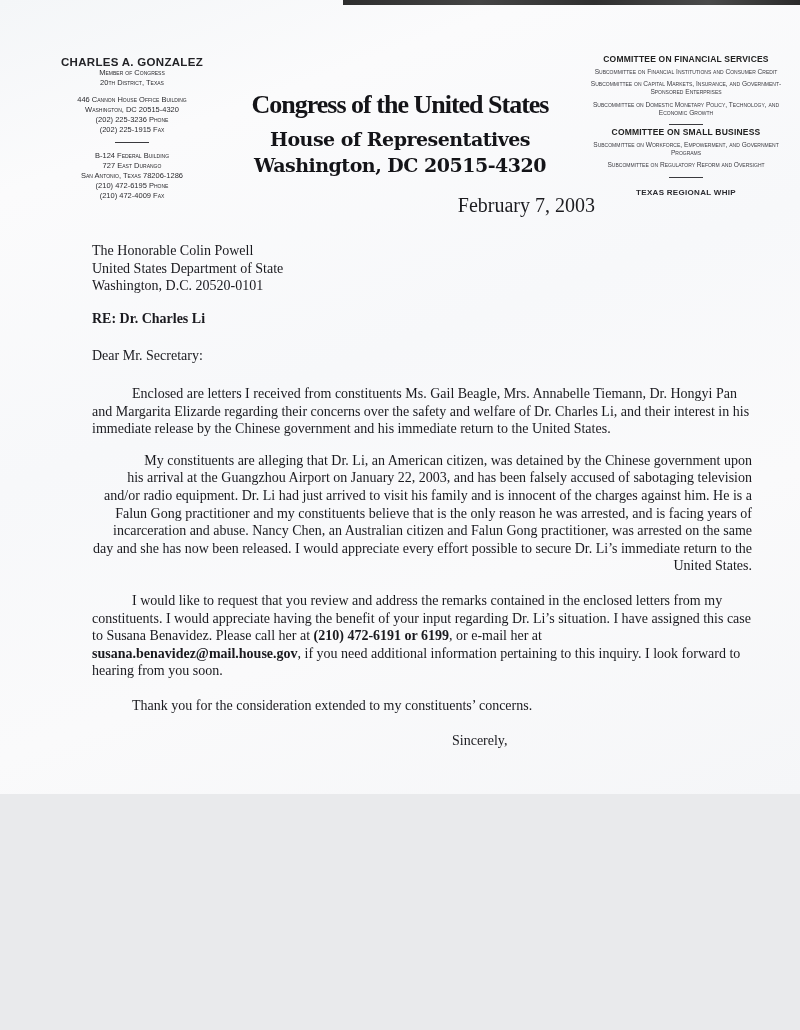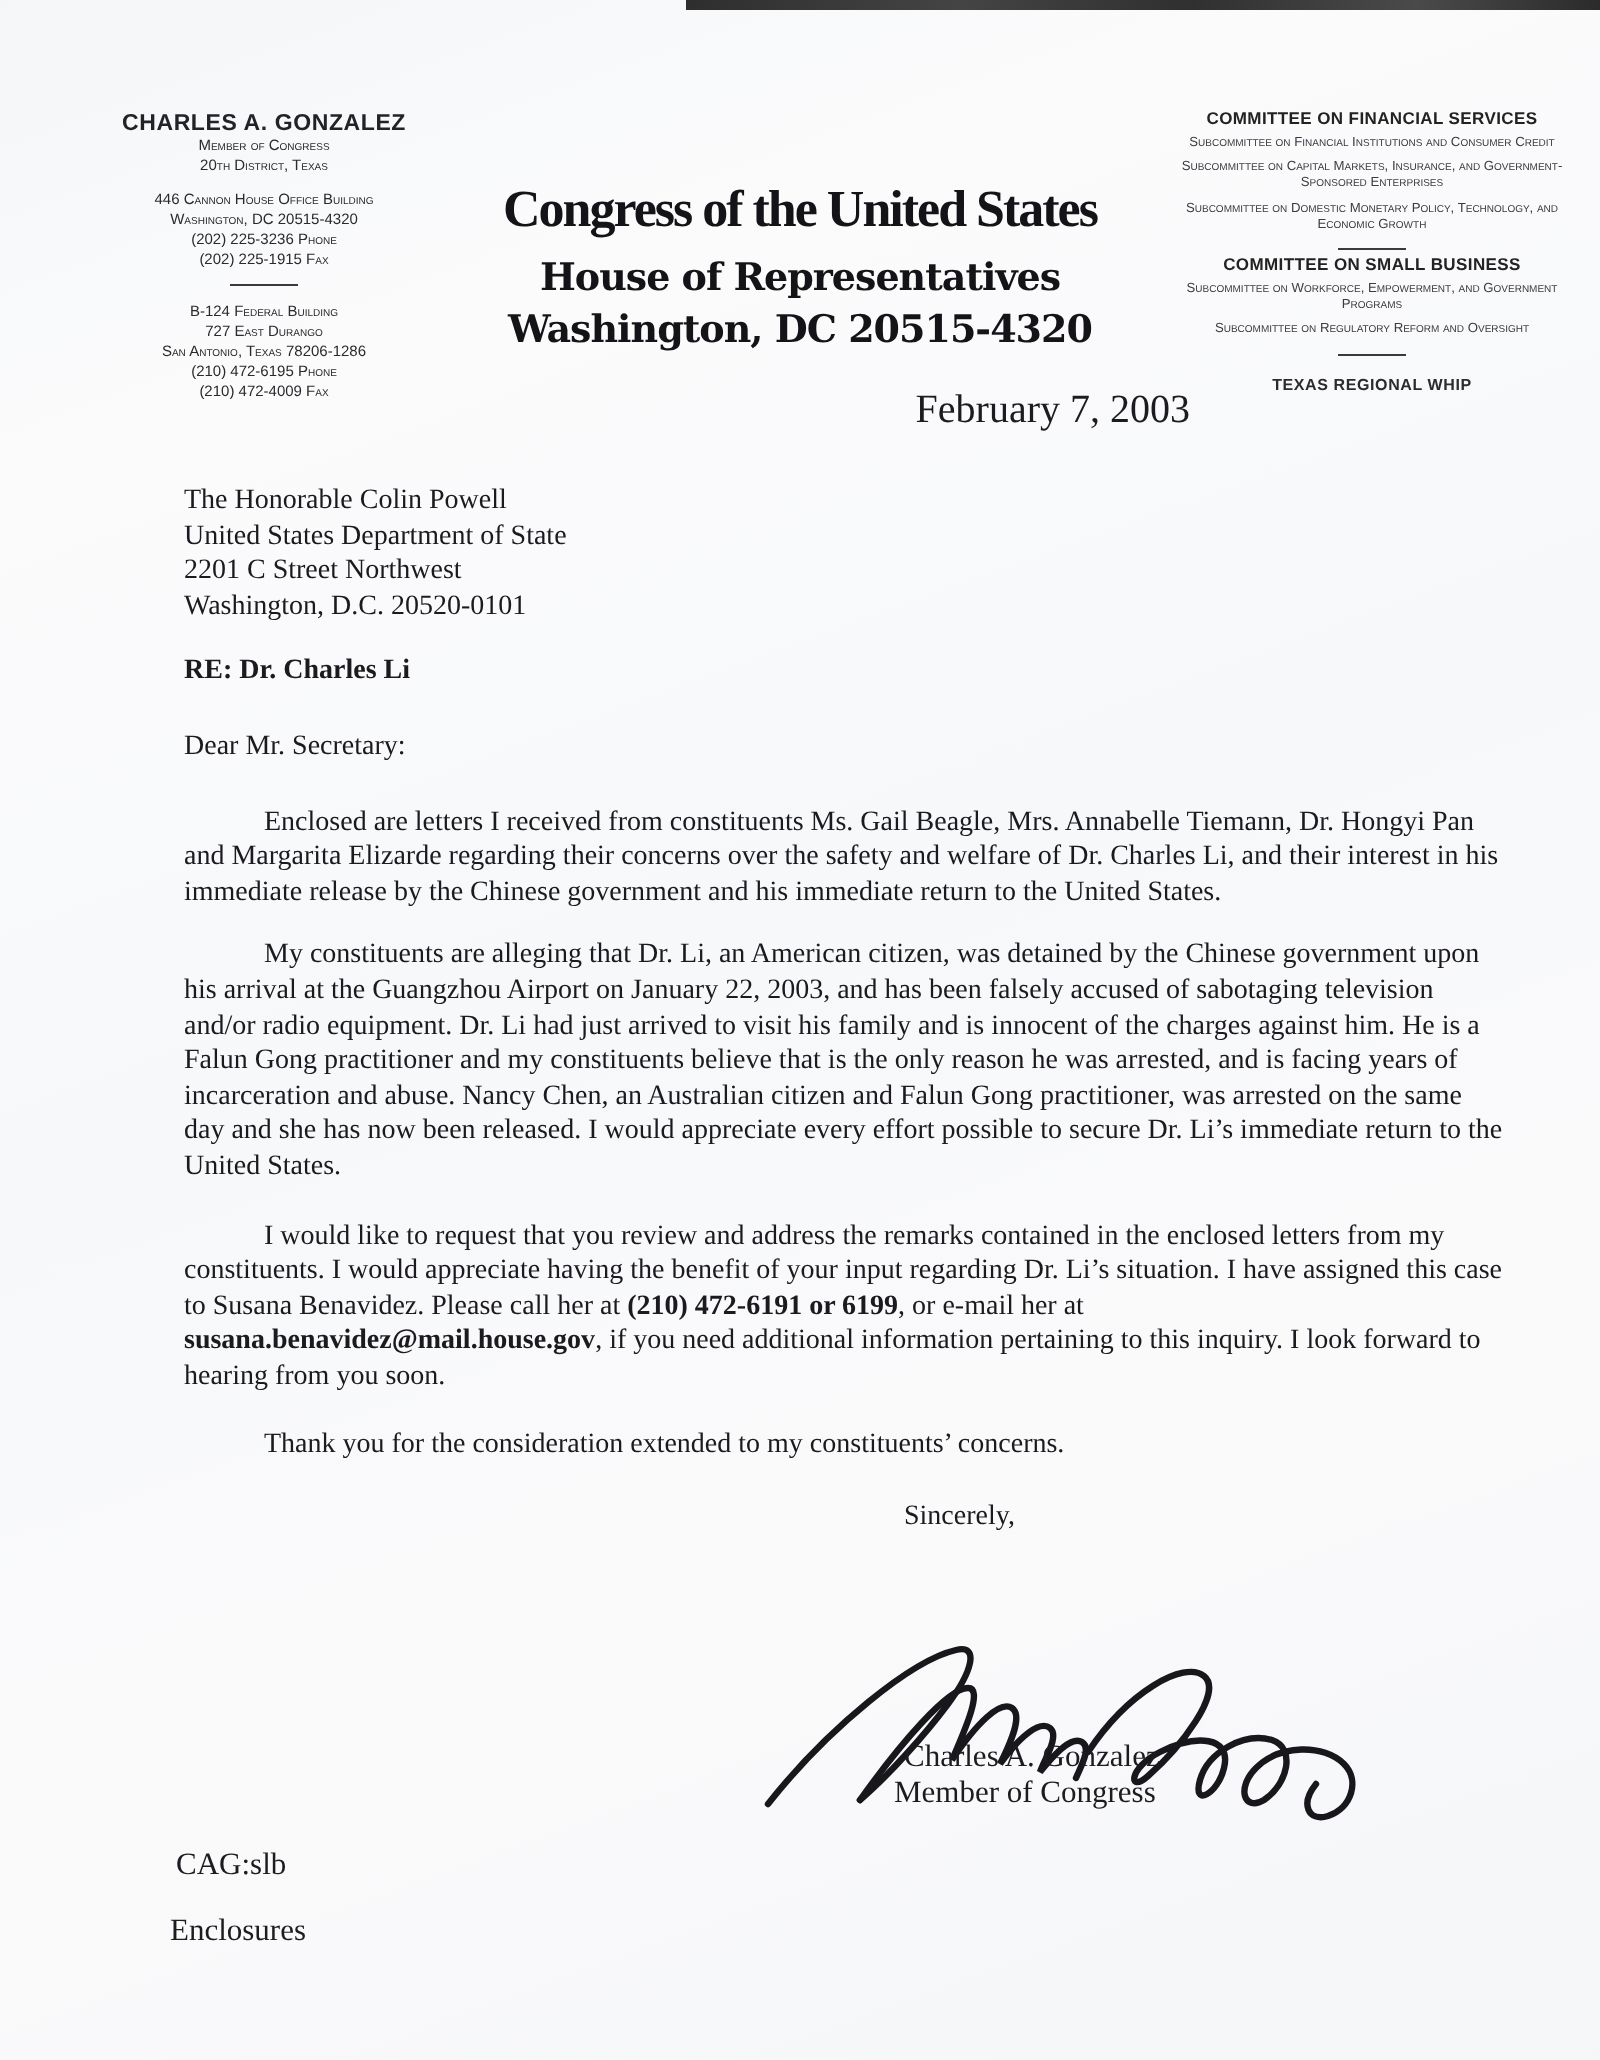--- a/index.html
+++ b/index.html
@@ -1,19 +1,19 @@
 <!DOCTYPE html>
 <html><head>
 <meta charset="utf-8">
 <style>
   html,body{margin:0;padding:0;}
   body{background:#e9eaec;font-family:"Liberation Serif", serif;}
   .page{
     position:relative;
-    width:800px;height:1030px;
+    width:800px;height:794px;
     margin:0 auto;
     background:linear-gradient(160deg,#f4f6f8 0%,#fbfbfc 18%,#f7f8fa 45%,#fafafb 70%,#f5f6f8 100%);
     overflow:hidden;
     color:#1c1c20;
   }
   .scan-bar{
     position:absolute;left:343px;top:0;width:457px;height:5px;
     background:linear-gradient(90deg,#2e2e2e 0%,#444 30%,#303030 55%,#4a4a4a 80%,#2b2b2b 100%);
   }
   
@@ -47,21 +47,21 @@
   .reply .note{font-weight:bold;}
   
   .letter{
     position:absolute;left:92px;top:242px;width:660px;
     font-size:14px;line-height:17.6px;color:#1a1a1f;
   }
   .recipient div{margin:0;}
   .subject{font-weight:bold;margin-top:15px;}
   .salutation{margin-top:20px;}
   .para{margin-top:20px;text-indent:40px;text-align:left;}
-  .para.p2{margin-top:14px;}
+  .para.p2{margin-top:14px;text-align:right;}
   .para.p3{margin-top:17px;font-family:Liberation Serif, serif;}
   .para.closing{margin-top:17px;}
   .b{font-weight:bold;}
   .sincerely{margin-top:18px;margin-left:360px;}
   
   .sig-scrawl{position:absolute;left:378px;top:816px;width:312px;height:96px;}
   .sig-name{position:absolute;left:452px;top:870px;font-size:15.5px;}
   .sig-title{position:absolute;left:447px;top:888px;font-size:15.5px;}
   
   .initials{position:absolute;left:88px;top:924px;font-size:15.5px;}
@@ -119,21 +119,20 @@
     <div class="l3">Washington, DC 20515-4320</div>
   </div>
 
   <div class="dateline">February 7, 2003</div>
 
 
   <div class="letter">
     <div class="recipient">
         <div>The Honorable Colin Powell</div>
         <div>United States Department of State</div>
-        <div>2201 C Street Northwest</div>
         <div>Washington, D.C.  20520-0101</div>
       </div>
     <div class="subject">RE: Dr. Charles Li</div>
     <div class="salutation">Dear Mr. Secretary:</div>
     <div class="para p1">Enclosed are letters I received from constituents Ms. Gail Beagle, Mrs. Annabelle Tiemann, Dr. Hongyi Pan and Margarita Elizarde regarding their concerns over the safety and welfare of Dr. Charles Li, and their interest in his immediate release by the Chinese government and his immediate return to the United States.</div>
     <div class="para p2">My constituents are alleging that Dr. Li, an American citizen, was detained by the Chinese government upon his arrival at the Guangzhou Airport on January 22, 2003, and has been falsely accused of sabotaging television and/or radio equipment.  Dr. Li had just arrived to visit his family and is innocent of the charges against him.  He is a Falun Gong practitioner and my constituents believe that is the only reason he was arrested, and is facing years of incarceration and abuse.  Nancy Chen, an Australian citizen and Falun Gong practitioner, was arrested on the same day and she has now been released.  I would appreciate every effort possible to secure Dr. Li’s immediate return to the United States.</div>
     <div class="para p3"><span>I would like to request that you review and address the remarks contained in the enclosed letters from my constituents.  I would appreciate having the benefit of your input regarding Dr. Li’s situation.  I have assigned this case to Susana Benavidez.   Please call her at </span><span class="b">(210) 472-6191 or 6199</span><span>, or e-mail her at </span><span class="b">susana.benavidez@mail.house.gov</span><span>, if you need additional information pertaining to this inquiry.  I look forward to hearing from you soon.</span></div>
     <div class="para closing">Thank you for the consideration extended to my constituents’ concerns.</div>
     <div class="sincerely">Sincerely,</div>
   </div>

